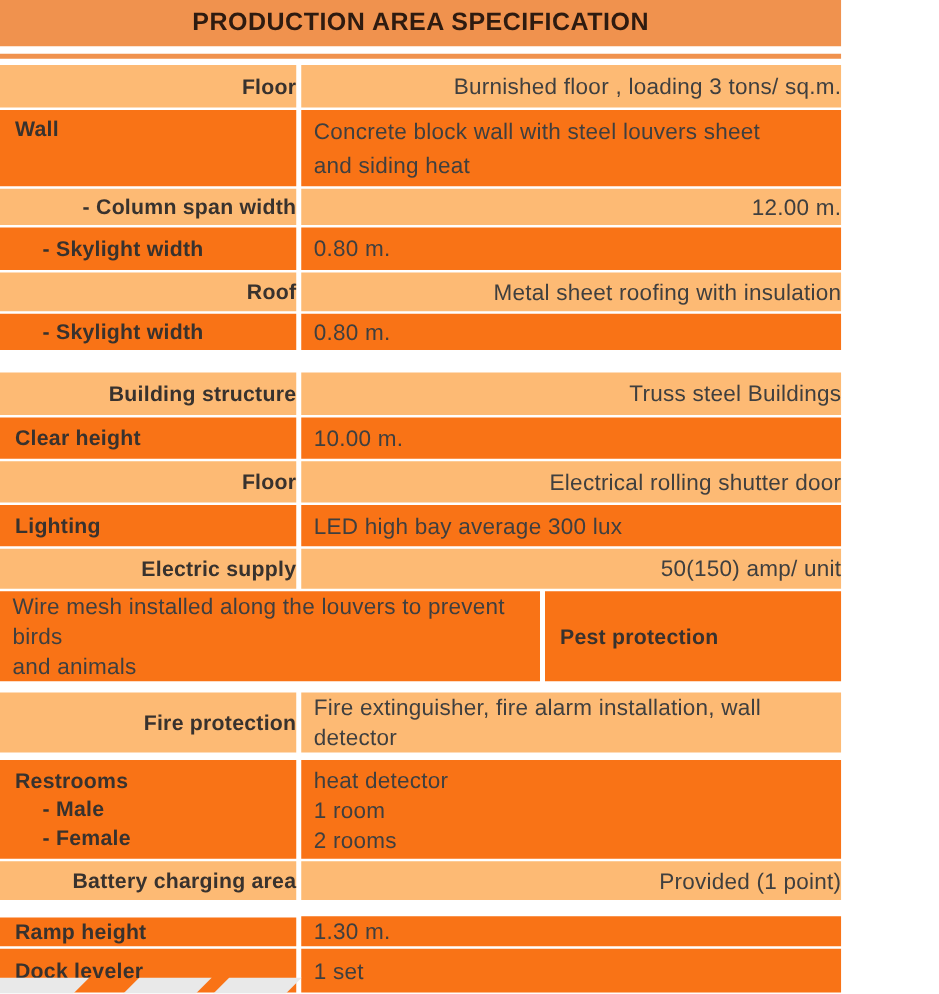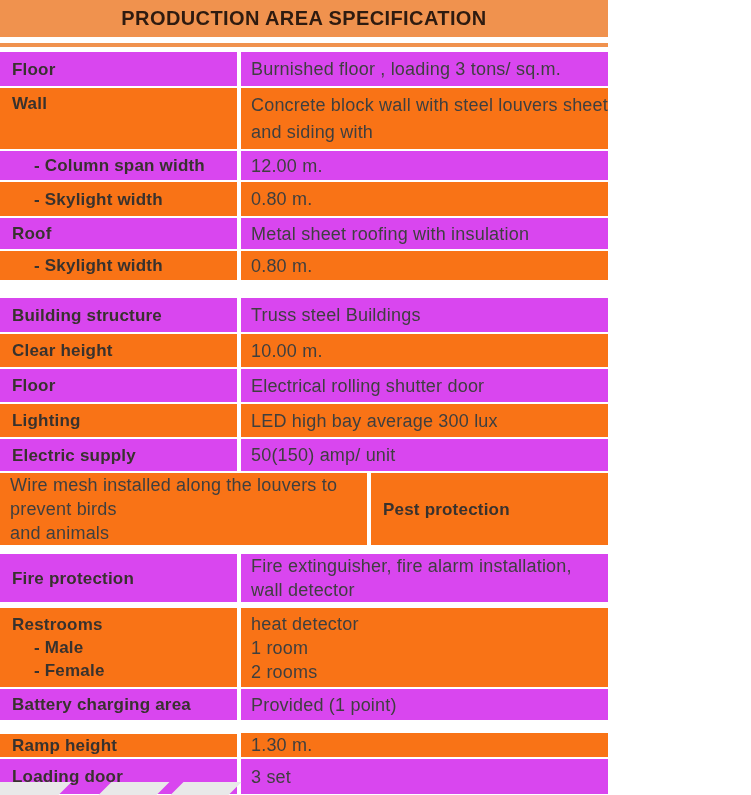--- a/index.html
+++ b/index.html
@@ -1,18 +1,18 @@
 <!DOCTYPE html>
 <html><head>
 <meta charset="utf-8">
 <style>
   html,body{margin:0;padding:0;background:#ffffff;}
   .page{
     position:relative;
-    width:608px;height:795px;
+    width:673px;height:795px;
     background:#ffffff;
     font-family:"Liberation Sans","DejaVu Sans",sans-serif;
     overflow:hidden;
   }
   .header{
     height:37px;
     background:#F0924E;
     display:flex;align-items:center;justify-content:center;
   }
   .title{
@@ -21,21 +21,21 @@
     color:#2E1B10;
     letter-spacing:.4px;
   }
   .rule{
     height:4px;
     background:#F0924E;
     margin-top:6px;
   }
   .spec-table{margin-top:5px;}
   .row{display:flex;column-gap:4px;}
-  .row.dark .cell{background:#d946ef;}
+  .row.dark .cell{background:#fdba74;align-items:flex-end;}
   .row.light .cell{background:#f97316;}
   .cell{
     display:flex;flex-direction:column;justify-content:center;
     box-sizing:border-box;
   }
   .label-cell{flex:0 0 237px;width:237px;padding-left:12px;}
   .value-cell{flex:1;padding-left:10px;}
   .lab-line{
     font-weight:bold;
     font-size:17px;
@@ -85,21 +85,21 @@
         <div class="cell value-cell">
           <div class="val-line">Burnished floor , loading 3 tons/ sq.m.</div>
         </div>
       </div>
       <div class="row light v-top" style="min-height: 61px; margin-top: 2px;">
         <div class="cell label-cell">
           <div class="lab-line">Wall</div>
         </div>
         <div class="cell value-cell">
           <div class="val-line">Concrete block wall  with steel louvers sheet</div>
-          <div class="val-line">and siding with</div>
+          <div class="val-line">and siding heat</div>
         </div>
       </div>
       <div class="row dark" style="min-height: 29px; margin-top: 2px;">
         <div class="cell label-cell">
           <div class="lab-line sub">- Column span width</div>
         </div>
         <div class="cell value-cell">
           <div class="val-line">12.00 m.</div>
         </div>
       </div>
@@ -203,28 +203,20 @@
         <div class="cell value-cell">
           <div class="val-line">Provided (1 point)</div>
         </div>
       </div>
       <div class="row light" style="min-height: 35px; margin-top: 2px; align-items: flex-end;">
         <div class="cell label-cell">
           <div class="lab-line">Ramp height</div>
         </div>
         <div class="cell value-cell">
           <div class="val-line">1.30 m.</div>
-        </div>
-      </div>
-      <div class="row dark" style="min-height: 35px; margin-top: 2px;">
-        <div class="cell label-cell">
-          <div class="lab-line">Loading door</div>
-        </div>
-        <div class="cell value-cell">
-          <div class="val-line">3 set</div>
         </div>
       </div>
       <div class="row light" style="min-height: 35px; margin-top: 2px;">
         <div class="cell label-cell">
           <div class="lab-line">Dock leveler</div>
         </div>
         <div class="cell value-cell">
           <div class="val-line">1 set</div>
         </div>
       </div>

